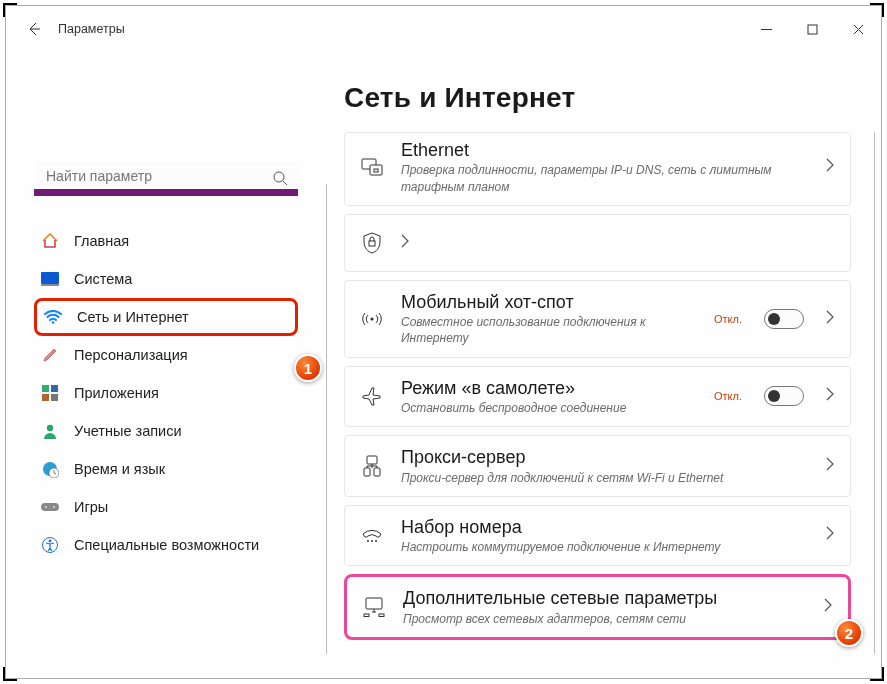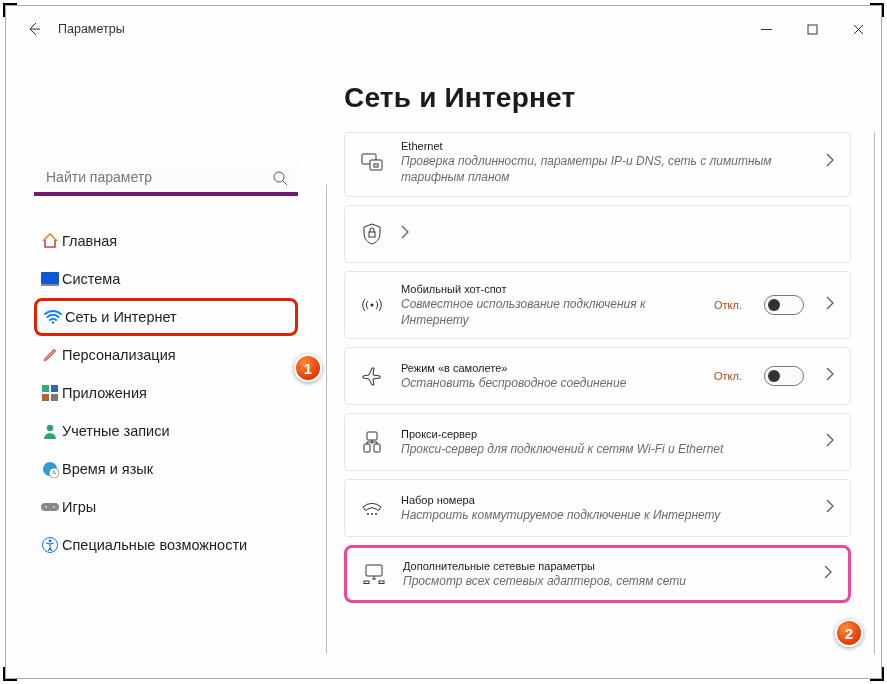--- a/index.html
+++ b/index.html
@@ -40,32 +40,32 @@
   .back-btn { width:20px; height:20px; display:flex; align-items:center; justify-content:center; margin-right:14px; color:#2a2a2a;}
   .title { font-size:12.5px; color:#333; }
   .wincontrols { margin-left:auto; display:flex; }
   .wc { width:46px; height:46px; display:flex; align-items:center; justify-content:center; color:#333;}
   .wc svg { width:11px; height:11px; }
 
   .content { position:absolute; top:46px; bottom:0; left:0; right:0; display:flex; }
   .sidebar { width:310px; padding: 10px 18px 10px 28px; }
   .search-wrap { position:relative; margin-bottom:26px; margin-top:100px;}
   .search {
-    width:100%; height:34px; border:none; border-bottom:4px solid #701a75;
+    width:100%; height:34px; border:none; border-bottom:7px solid #701a75;
     background:#fcfcfc; border-radius:4px 4px 0 0; padding:0 36px 0 12px;
     font-size:14px; color:#333; outline:none;
   }
   .search::placeholder{color:#777;}
   .search-icon{ position:absolute; right:10px; top:8px; color:#555;}
 
   .nav-list { list-style:none; margin:0; padding:0; }
   .nav-item {
     display:flex; align-items:center; height:38px; padding:0 10px 0 6px;
     border-radius:4px; font-size:14.5px; color:#222; cursor:default;
-    gap:2px;
+    gap:14px;
   }
   .nav-item .nicon { width:20px; height:20px; display:flex; align-items:center; justify-content:center;}
   .nav-item.highlighted { border:3px solid #e02200; border-radius:8px; position:relative;}
   
   .badge-callout {
     position:absolute; width:28px; height:28px; border-radius:50%;
     background: radial-gradient(circle at 35% 30%, #ff8a3a, #e23b00 70%);
     border:2px solid #fff; box-shadow: 0 1px 4px rgba(0,0,0,.4);
     color:#fff; font-weight:700; font-size:15px;
     display:flex; align-items:center; justify-content:center;
@@ -80,21 +80,21 @@
   .page-title { font-size:28px; font-weight:600; margin:0 0 18px 0; letter-spacing:.2px;}
   .cards { display:flex; flex-direction:column; gap:8px; }
   .card {
     border:1px solid #e6e6e6; border-radius:4px; background:#fefefe;
     display:flex; align-items:center; padding:10px 16px 10px 14px; min-height:58px;
     gap:16px;
   }
   .card.first { padding-top:6px; padding-bottom:10px; }
   .card .cicon { width:26px; display:flex; justify-content:center; color:#333;}
   .card .ctext { flex:1; display:flex; flex-direction:column; }
-  .card .ctitle { font-size:11px; color:#1a1a1a; line-height:1.3;}
+  .card .ctitle { font-size:18px; color:#1a1a1a; line-height:1.3;}
   .card .csub { font-size:12px; color:#6b6b6b; line-height:1.35;font-style:italic;}
   .card .cstate { font-size:11px; color:#c2410c; margin-right:6px;}
   .toggle {
     width:40px; height:20px; border-radius:10px; border:1px solid #777;
     background:#fbfbfb; position:relative; margin-right:6px;
   }
   .toggle::after{
     content:""; position:absolute; width:12px; height:12px; border-radius:50%;
     background:#333; top:3px; left:3px;
   }

